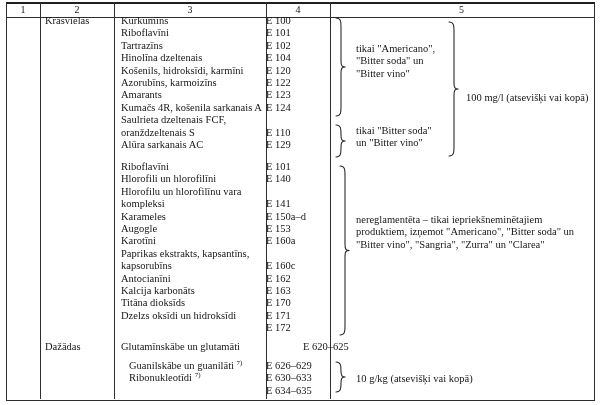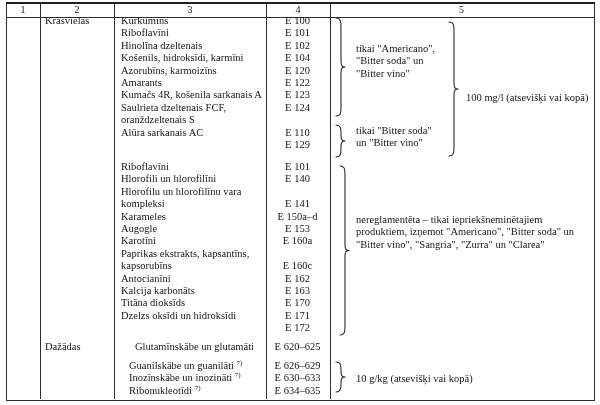--- a/index.html
+++ b/index.html
@@ -10,21 +10,21 @@
     -webkit-font-smoothing:antialiased;
   }
   .page{position:relative;width:600px;height:405px;background:#fff;overflow:hidden;}
   .frame{position:absolute;left:6px;top:2px;width:587px;height:396px;
          border:1px solid #2e2e2e;border-top:2px solid #1f1f1f;}
   .vline{position:absolute;top:2px;height:397px;width:1px;background:#2e2e2e;}
   .hline{position:absolute;left:6px;width:588px;top:17px;height:1px;background:#2e2e2e;}
   .hdr{position:absolute;top:4px;height:12px;line-height:12px;text-align:center;font-size:10px;}
   .line{height:12.4px;line-height:12.4px;white-space:nowrap;}
   .names{position:absolute;left:121px;width:150px;}
-  .codes{position:absolute;left:266px;width:63px;text-align:center;}
+  .codes{position:absolute;left:266px;width:63px;text-align:left;}
   .cat{position:absolute;left:45px;height:12.4px;line-height:12.4px;white-space:nowrap;}
   .ann{position:absolute;white-space:nowrap;}
   sup{font-size:7px;vertical-align:4px;line-height:0;}
   .brace{position:absolute;}
   .brace svg{display:block;}
 </style>
 </head>
 <body>
 
 <div class="page">
@@ -41,20 +41,21 @@
   <div class="hdr" style="left:114px;width:152px;">3</div>
   <div class="hdr" style="left:266px;width:64px;">4</div>
   <div class="hdr" style="left:330px;width:263px;">5</div>
 
   <div class="cat" style="top:15px;">Krāsvielas</div>
   <div class="cat" style="top:341px;">Dažādas</div>
 
   <div class="names" style="top:15px;">
       <div class="line">Kurkumīns</div>
       <div class="line">Riboflavīni</div>
+      <div class="line">Tartrazīns</div>
       <div class="line">Hinolīna dzeltenais</div>
       <div class="line">Košenils, hidroksīdi, karmīni</div>
       <div class="line">Azorubīns, karmoizīns</div>
       <div class="line">Amarants</div>
       <div class="line">Kumačs 4R, košenila sarkanais A</div>
       <div class="line">Saulrieta dzeltenais FCF,</div>
       <div class="line">oranždzeltenais S</div>
       <div class="line">Alūra sarkanais AC</div>
     </div>
   <div class="codes" style="top:15px;">
@@ -96,30 +97,29 @@
       <div class="line">E 160a</div>
       <div class="line">&nbsp;</div>
       <div class="line">E 160c</div>
       <div class="line">E 162</div>
       <div class="line">E 163</div>
       <div class="line">E 170</div>
       <div class="line">E 171</div>
       <div class="line">E 172</div>
     </div>
 
-  <div class="names" style="top:341px;margin-left:14px;">
+  <div class="names" style="top:341px;">
       <div class="line">Glutamīnskābe un glutamāti</div>
     </div>
-  <div class="codes" style="top:341px;">
+  <div class="codes" style="top:341px;margin-left:37px;">
       <div class="line">E 620–625</div>
     </div>
 
   <div class="names" style="top:360px;margin-left:8px;">
       <div class="line">Guanilskābe un guanilāti <sup>7)</sup></div>
-      <div class="line">Inozīnskābe un inozināti <sup>7)</sup></div>
       <div class="line">Ribonukleotīdi <sup>7)</sup></div>
     </div>
   <div class="codes" style="top:360px;">
       <div class="line">E 626–629</div>
       <div class="line">E 630–633</div>
       <div class="line">E 634–635</div>
     </div>
 
   <div class="brace" style="left:334px;top:17px;">
       <svg width="12" height="100" viewBox="0 0 12 100" fill="none">

